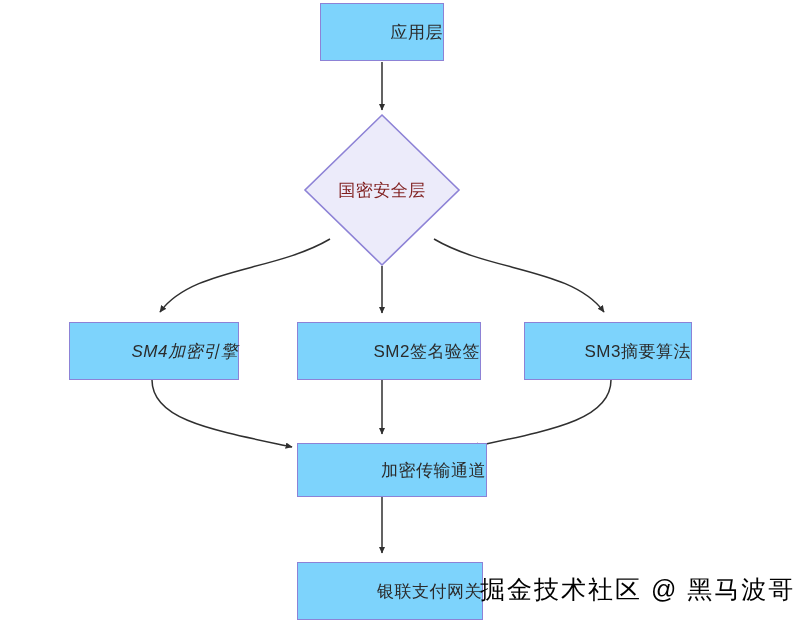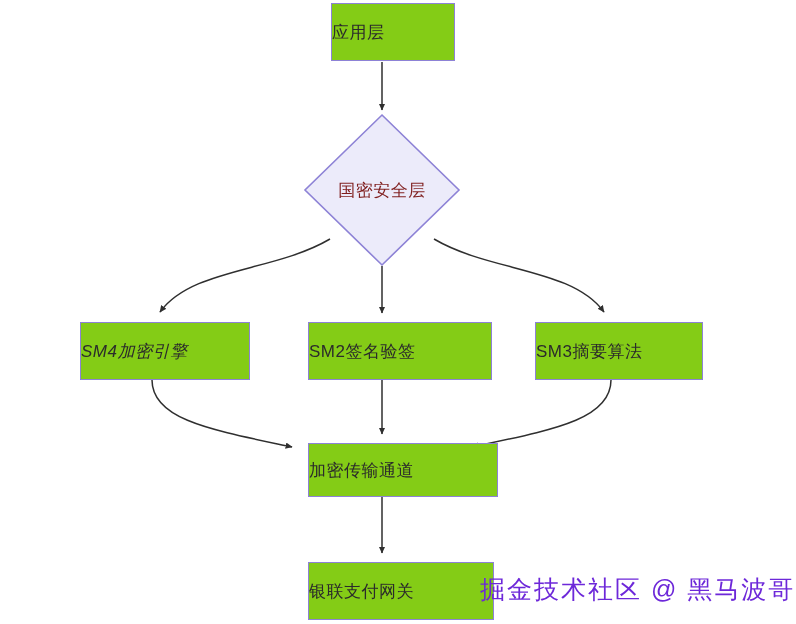--- a/index.html
+++ b/index.html
@@ -20,30 +20,29 @@
   .flow-svg {
     position: absolute;
     left: 0;
     top: 0;
     width: 796px;
     height: 624px;
   }
   .node-box {
     position: absolute;
     box-sizing: border-box;
-    background: #84cc16;
+    background: #7dd3fc;
     border: 1.6px solid #8d82d6;
     display: flex;
     align-items: center;
-    justify-content: flex-start;
+    justify-content: flex-end;
     color: #2b2b2b;
     font-size: 17px;
     letter-spacing: 0.5px;
     white-space: nowrap;
-    margin-left: 11px;
   }
   .node-label {
     pointer-events: none;
   }
   .diamond-wrap {
     position: absolute;
   }
   .diamond-text {
     position: absolute;
     left: 0;
@@ -53,21 +52,21 @@
     display: flex;
     align-items: center;
     justify-content: center;
     color: #7f1d1d;
     font-size: 17px;
     letter-spacing: 0.5px;
     white-space: nowrap;
   }
   .watermark {
     position: absolute;
-    color: #6d28d9;
+    color: #000000;
     font-size: 25px;
     letter-spacing: 2px;
     white-space: nowrap;
     font-weight: 500;
     text-align: right;
   }
 </style>
 </head>
 <body>
 

